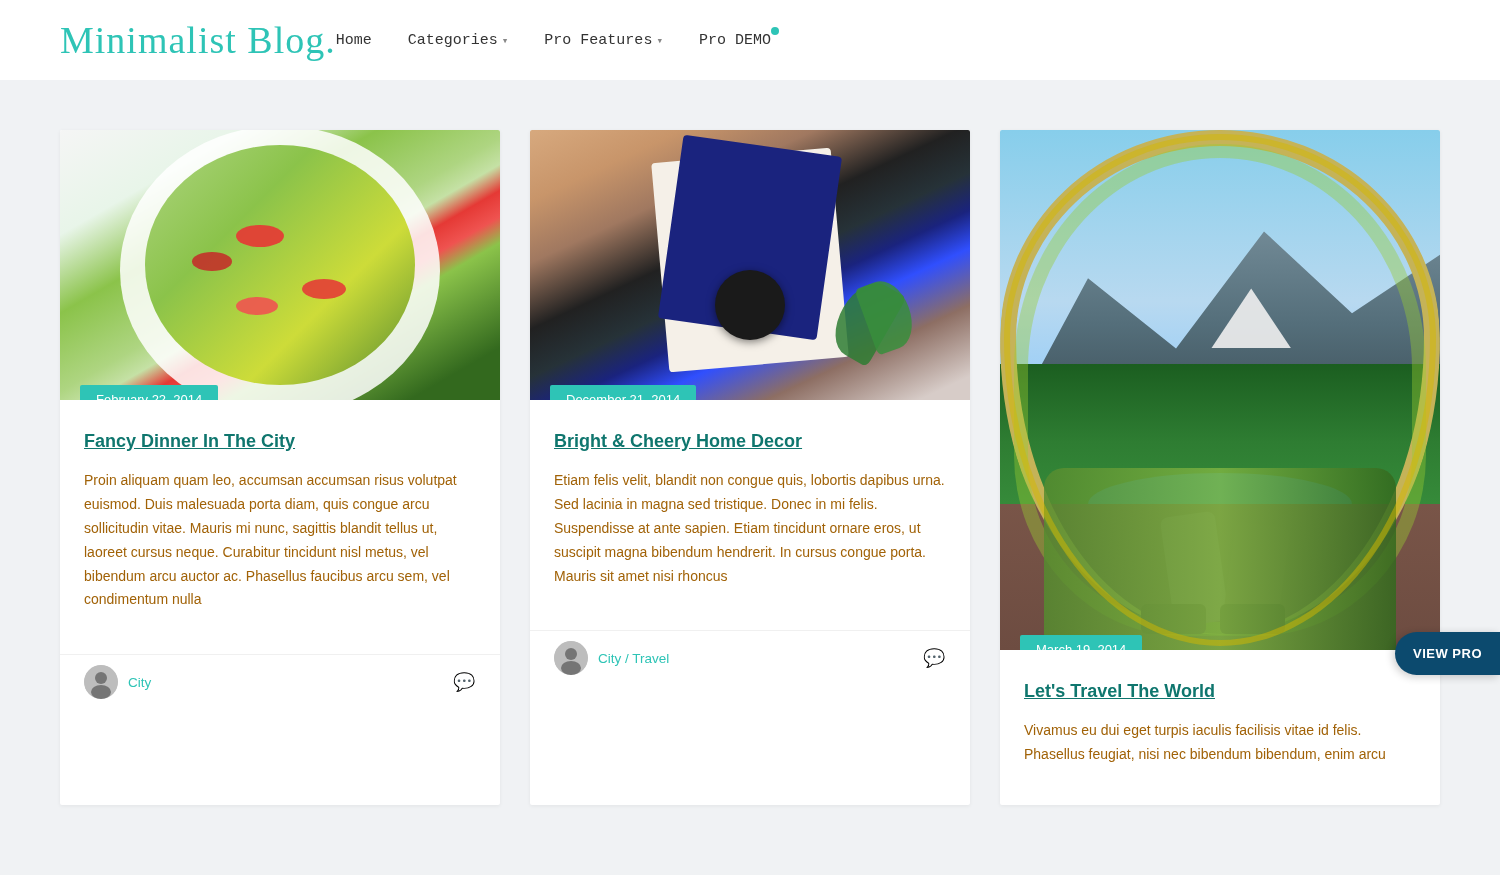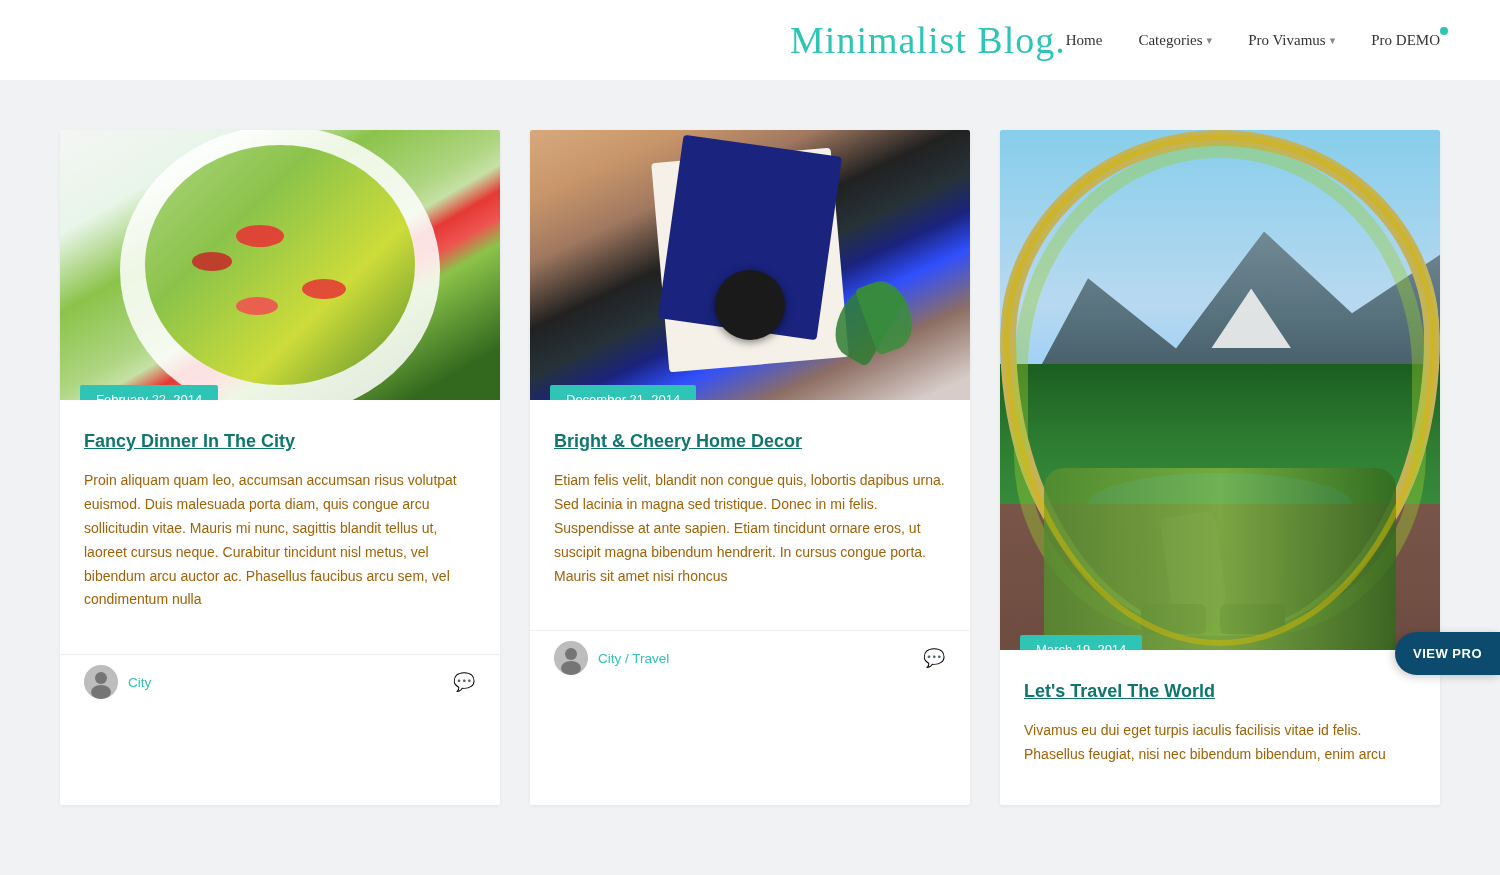--- a/index.html
+++ b/index.html
@@ -4,37 +4,37 @@
   <style>
     * { margin: 0; padding: 0; box-sizing: border-box; }
     body { font-family: 'Georgia', serif; background: #f0f2f4; color: #444; }
 
     
     .header {
       background: #fff;
       padding: 18px 60px;
       display: flex;
       align-items: center;
-      justify-content: flex-end;
+      justify-content: flex-start;
       box-shadow: 0 1px 4px rgba(0,0,0,0.07);
     }
     .logo {
       font-family: 'Brush Script MT', cursive;
       font-size: 38px;
       color: #222;
       letter-spacing: 1px;
     }
     .logo span { color: #2ec4b6; }
     nav { display: flex; align-items: center; gap: 36px; }
     .nav-item {
       font-size: 15px;
       color: #333;
       cursor: pointer;
       text-decoration: none;
-      font-family: Liberation Serif, serif;
+      font-family: Liberation Mono, monospace;
       font-weight: 500;
       display: flex;
       align-items: center;
       gap: 4px;
     }
     .nav-item .chevron { font-size: 11px; color: #888; }
     .nav-demo { position: relative; }
     .nav-demo .dot {
       position: absolute;
       top: -5px;
@@ -170,21 +170,21 @@
   </div>
   <nav>
     <a class="nav-item">
       <span>Home</span>
     </a>
     <a class="nav-item">
       <span>Categories</span>
       <span class="chevron">▾</span>
     </a>
     <a class="nav-item">
-      <span>Pro Vivamus</span>
+      <span>Pro Features</span>
       <span class="chevron">▾</span>
     </a>
     <a class="nav-item nav-demo">
       <span>Pro DEMO</span>
       <span class="dot"></span>
     </a>
   </nav>
 </header>
 
 <main class="main">

